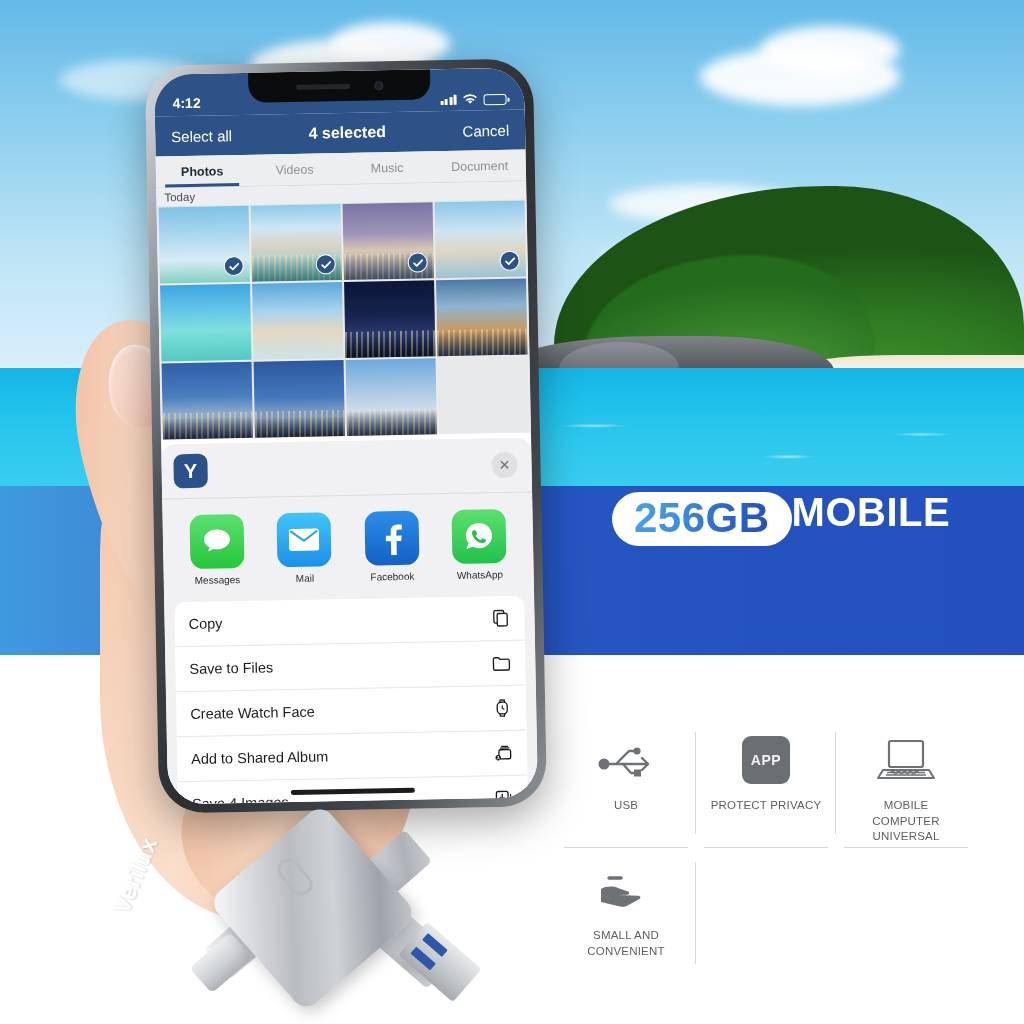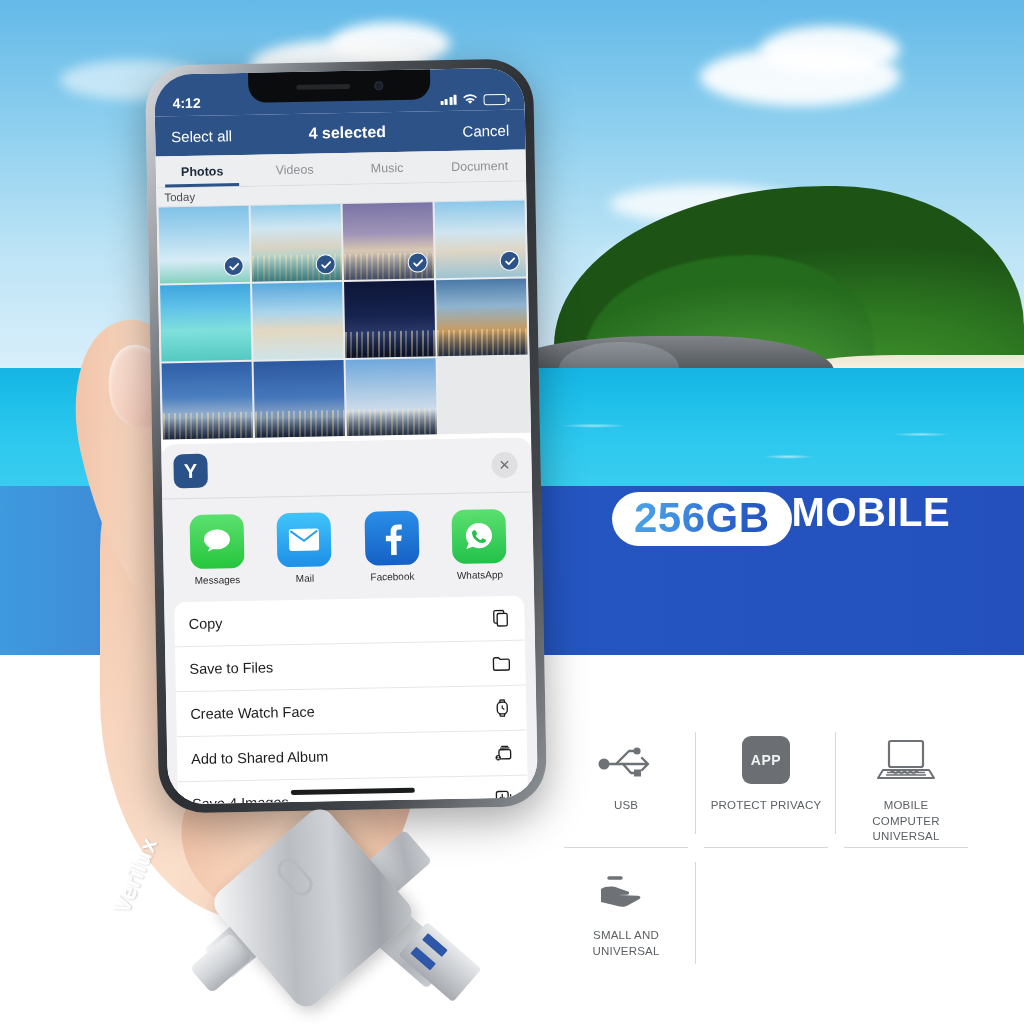--- a/index.html
+++ b/index.html
@@ -622,16 +622,16 @@
   </div>
 
   <div class="feature">
     <div class="feature-icon">
       <svg width="62" height="36" viewBox="0 0 62 36">
         <path d="M14 6h12" stroke="#6e7276" stroke-width="3.4" stroke-linecap="round"></path>
         <path d="M6 17c5-3 12-3 17-1l10 3.6c1.8.6 1.4 3-.5 3.1l-9.5.4 20 .6c2.6.1 3.3 2.2 1 3.5l-11 6c-3 1.6-6 1.9-9.3 1.1L6 30Z" fill="#6e7276"></path>
       </svg>
     </div>
     <div class="feature-label" style="white-space:pre-line">SMALL AND
-UNIVERSAL</div>
+CONVENIENT</div>
   </div>
 
 </div>
 
 </body></html>

